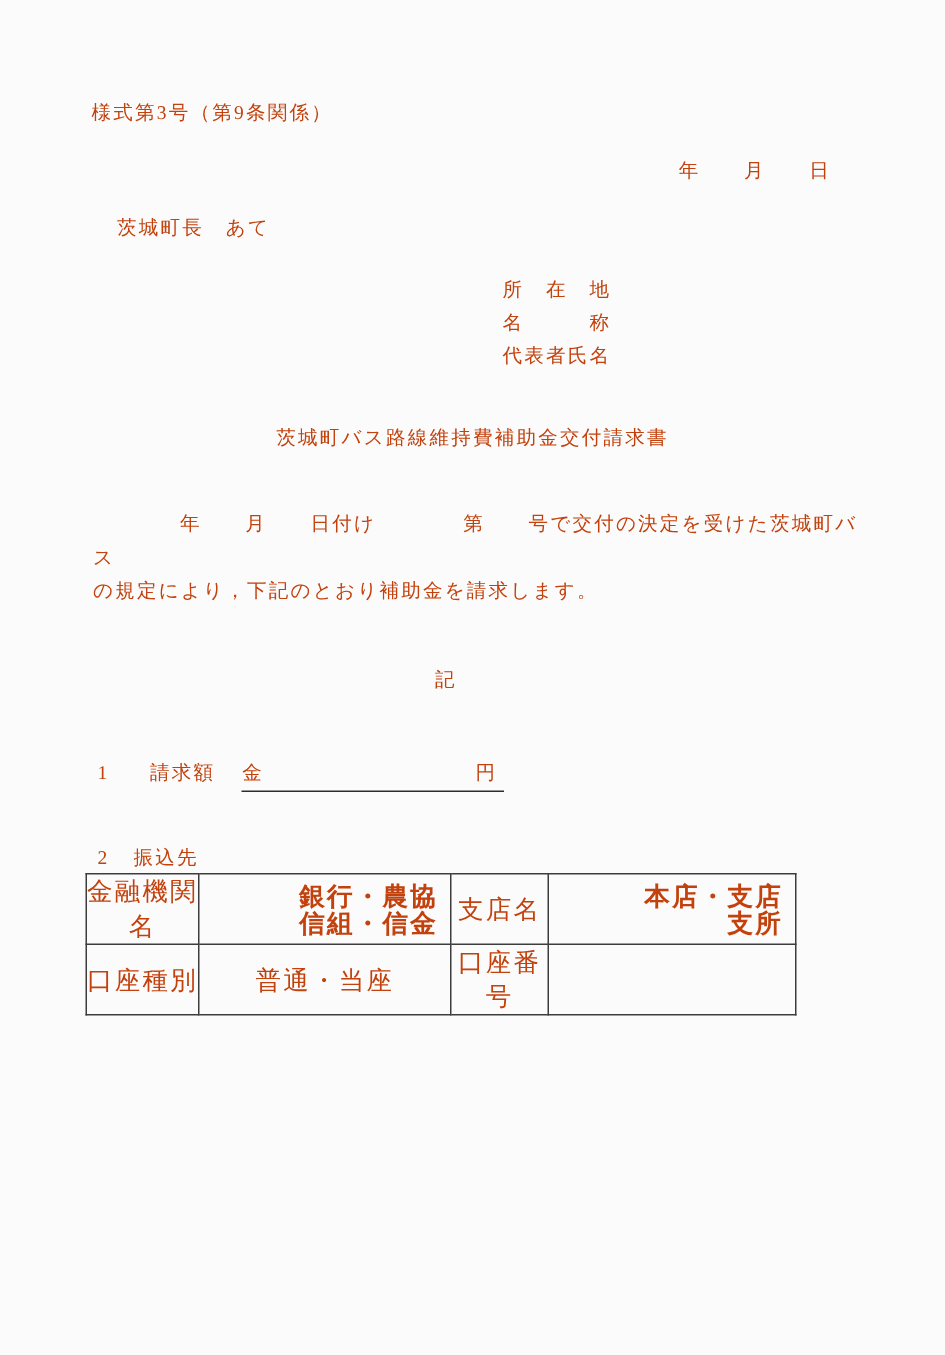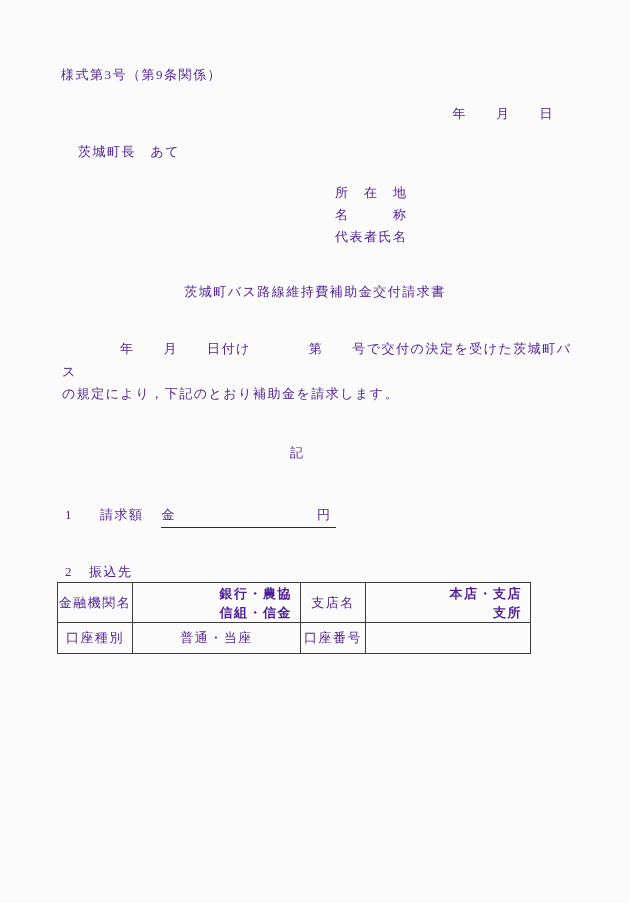--- a/index.html
+++ b/index.html
@@ -2,21 +2,21 @@
 <html><head>
 <meta charset="utf-8">
 <style>
   html, body { margin: 0; padding: 0; background: #e8e8e8; }
   .page {
     position: relative;
     width: 630px;
     height: 903px;
     margin: 0 auto;
     background: #fbfbfb;
-    color: #4c1d95;
+    color: #c2410c;
     font-family: "Liberation Serif", "DejaVu Serif", serif;
     font-size: 13px;
     letter-spacing: 1.5px;
     overflow: hidden;
   }
   .abs { position: absolute; }
 
   .form-number { left: 61px; top: 66px; }
   .date-line   { right: 76px; top: 105px; }
   .addressee   { left: 78px; top: 143px; }
@@ -45,21 +45,21 @@
   }
 
   table.transfer {
     position: absolute;
     left: 57px;
     top: 582px;
     width: 473px;
     border-collapse: collapse;
     table-layout: fixed;
     border: 1.5px solid #3d3d3d;
-    font-size: 13px;
+    font-size: 17px;
     letter-spacing: 1.5px;
   }
   table.transfer td {
     border: 1px solid #3d3d3d;
     padding: 0;
     vertical-align: middle;
   }
   .row-1 { height: 40px; }
   .row-2 { height: 31px; }
   .row-3 { height: 71px; }

